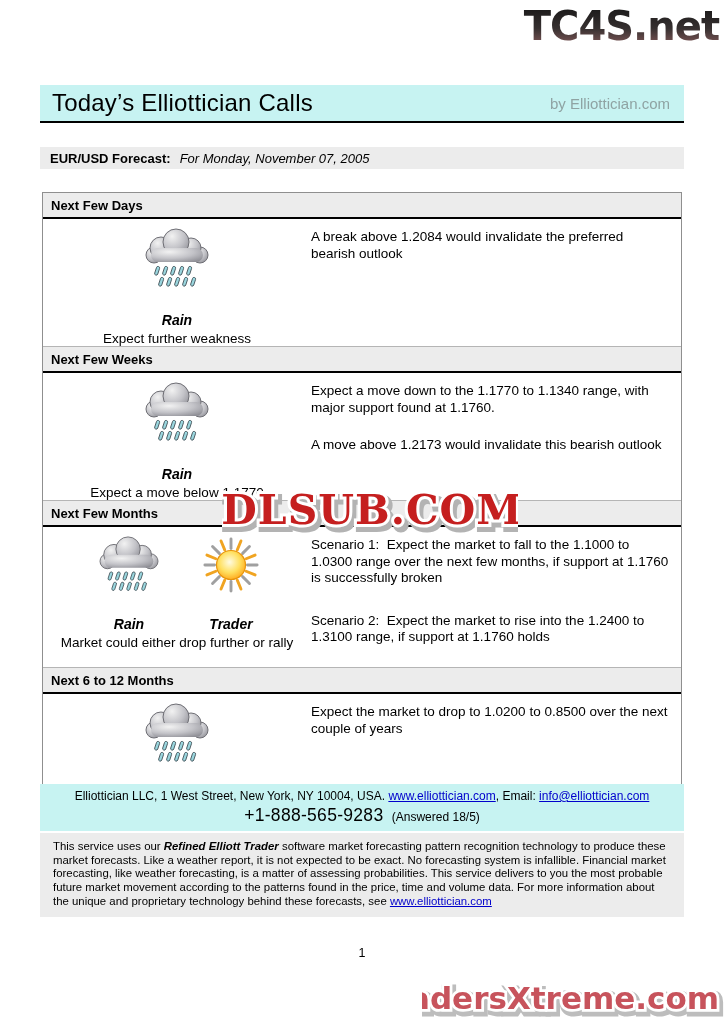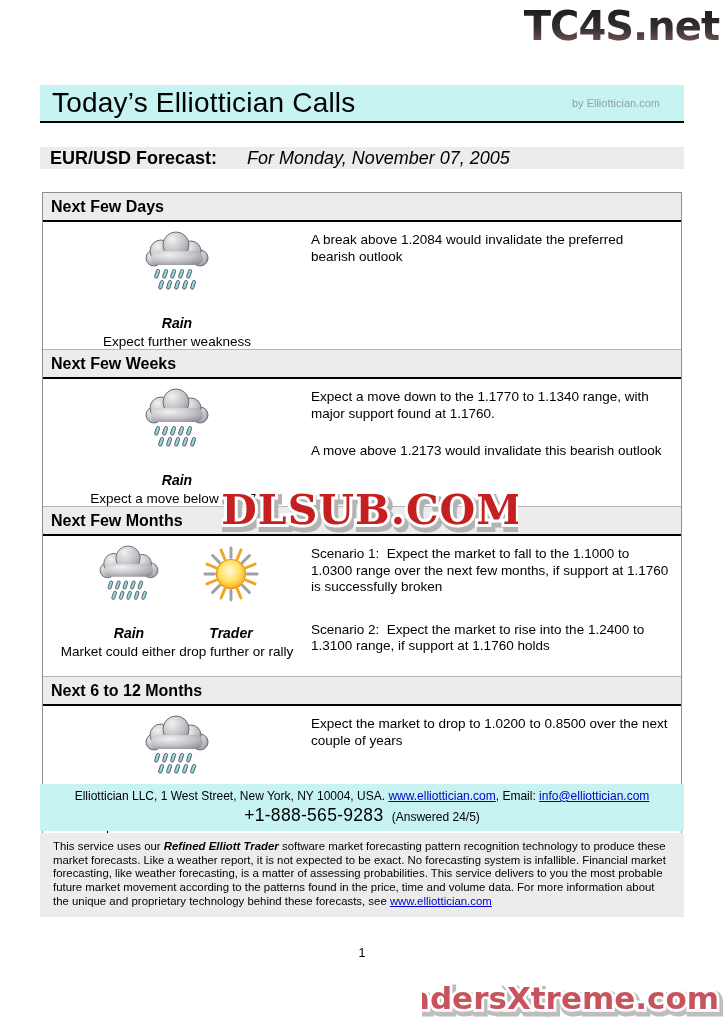--- a/index.html
+++ b/index.html
@@ -12,38 +12,38 @@
 
   
   .tc4s { position:absolute; top:2px; right:3px; }
 
   
   .title-bar {
     position:absolute; left:40px; top:85px; width:644px; height:38px;
     background:#c7f3f2; border-bottom:2px solid #000;
     display:flex; align-items:center;
   }
-  .title-bar .title { font-size:28px; padding-left:12px; letter-spacing:0.2px;text-align:center; }
-  .title-bar .byline { margin-left:auto; padding-right:24px; font-size:11px; color:#8fa3a3; }
+  .title-bar .title { font-size:24px; padding-left:12px; letter-spacing:0.2px;text-align:center; }
+  .title-bar .byline { margin-left:auto; padding-right:14px; font-size:15px; color:#8fa3a3; }
 
   
   .forecast-bar {
     position:absolute; left:40px; top:147px; width:644px; height:22px;
-    background:#ececec; display:flex; align-items:center; font-size:18px;gap:21px;
+    background:#ececec; display:flex; align-items:center; font-size:13px;
   }
   .forecast-bar .fb-label { font-weight:bold; padding-left:10px; }
   .forecast-bar .fb-date { font-style:italic; margin-left:9px; }
 
   
   .ftable {
     position:absolute; left:42px; top:192px; width:640px;
     border:1px solid #8f8f8f; background:#fff;
   }
   .fheader {
-    background:#ececec; font-weight:bold; font-size:16px;
+    background:#ececec; font-weight:bold; font-size:13px;
     padding:5px 8px 4px 8px; border-bottom:2px solid #000;
   }
   .fheader + .fcontent { border-bottom:1px solid #b5b5b5; }
   .fcontent:last-of-type { border-bottom:none; }
   .fcontent { display:flex; }
   .fc-left { width:268px; text-align:center; padding-top:9px; }
   .fc-right { flex:1; padding:10px 10px 0 0; font-size:13.5px; line-height:1.23; }
   .fc-right .para { margin:0 0 21px 0; white-space:pre-wrap; }
   .figures { display:flex; justify-content:center; gap:36px; }
   .figure .icon-label { font-weight:bold; font-style:italic; font-size:14px; margin-top:18px; }
@@ -318,21 +318,21 @@
       <text x="150" y="41" text-anchor="middle" font-family="'DejaVu Serif',serif" font-size="41" font-weight="bold" letter-spacing="1" fill="#c51f1f" stroke="#ffffff" stroke-width="6" paint-order="stroke">DLSUB.COM</text>
     </svg>
   </div>
 
   <div class="contact-box">
     <div class="contact-line1">
       <span>Elliottician LLC, 1 West Street, New York, NY 10004, USA. </span><a href="#">www.elliottician.com</a><span>, Email: </span><a href="#">info@elliottician.com</a>
     </div>
     <div class="contact-line2">
       <span class="phone">+1-888-565-9283</span>
-      <span class="phone-note">(Answered 24/5)</span>
+      <span class="phone-note">(Answered 18/5)</span>
     </div>
   </div>
 
   <div class="disclaimer">
     <span>This service uses our </span><span class="brand">Refined Elliott Trader</span><span> software market forecasting pattern recognition technology to produce these market forecasts. Like a weather report, it is not expected to be exact. No forecasting system is infallible. Financial market forecasting, like weather forecasting, is a matter of assessing probabilities. This service delivers to you the most probable future market movement according to the patterns found in the price, time and volume data. For more information about the unique and proprietary technology behind these forecasts, see </span><a href="#">www.elliottician.com</a>
   </div>
 
   <div class="page-number">1</div>
 
   <div class="traders-logo">

